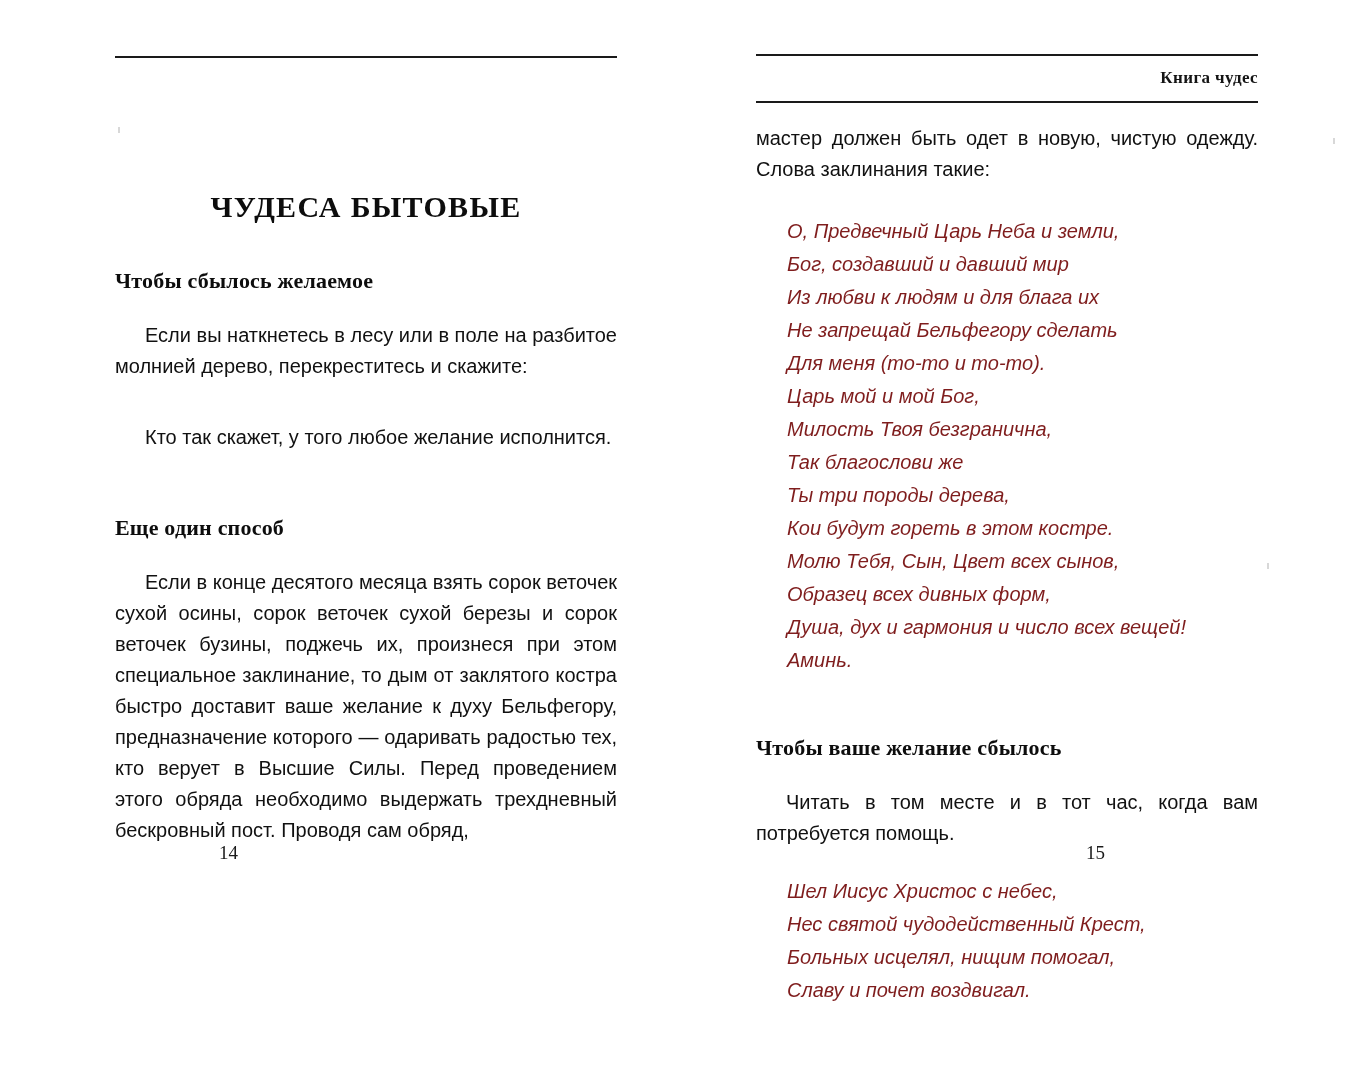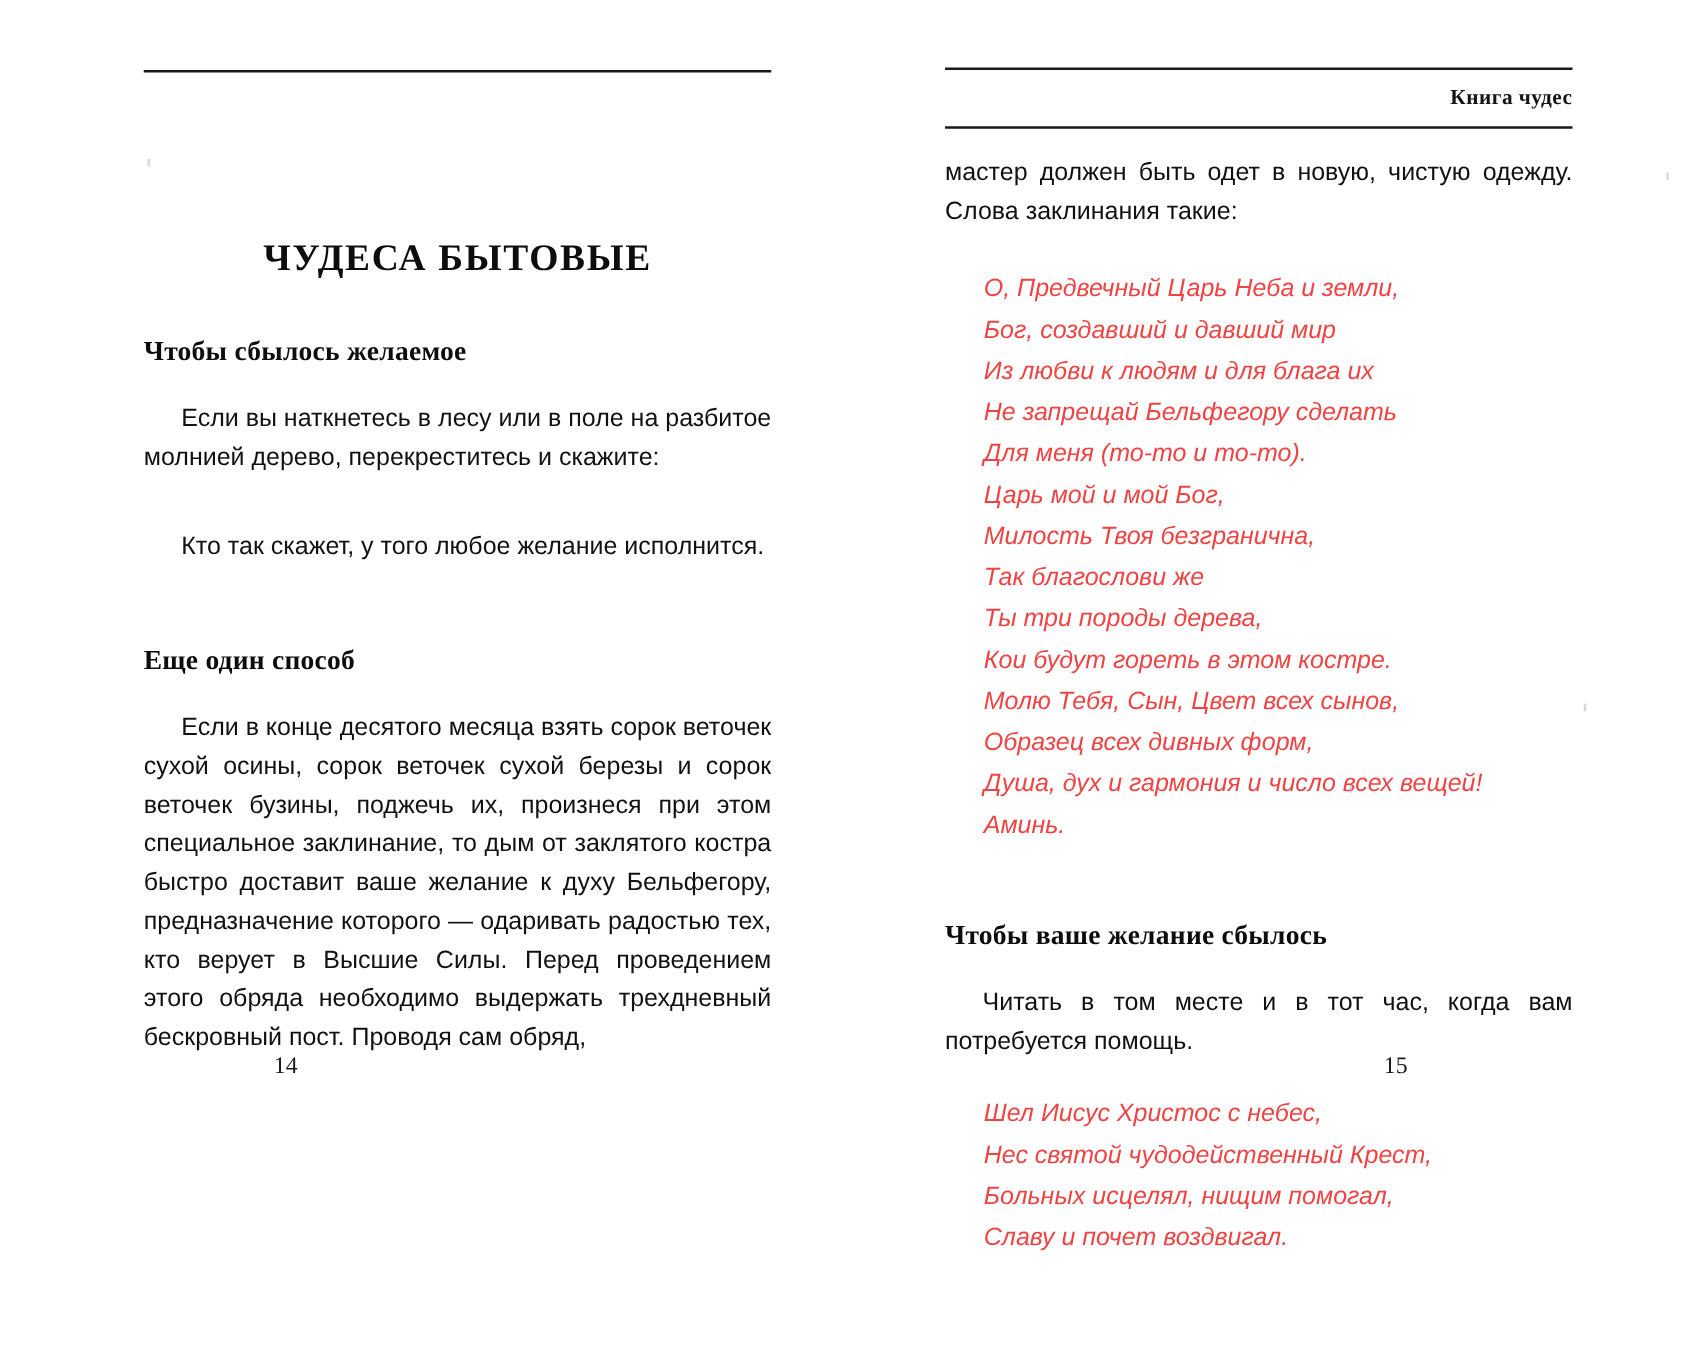--- a/index.html
+++ b/index.html
@@ -136,37 +136,37 @@
 
   .verse-block.tight {
     margin-top: 26px;
   }
 
   .verse-line {
     font-size: 20px;
     line-height: 33px;
     font-style: italic;
     white-space: pre;
-    color: #ef4444;
+    color: #7f1d1d;
   }
 
   .folio {
     position: absolute;
     bottom: 88px;
     font-family: "Liberation Serif", serif;
     font-size: 19px;
     color: #1a1a1a;
   }
 
   .folio-left {
     left: 219px;
   }
 
   .folio-right {
-    right: 227px;
+    right: 248px;
   }
 
   .speck {
     position: absolute;
     width: 2px;
     height: 6px;
     background: #b8b8b8;
     opacity: .55;
   }
 </style>

